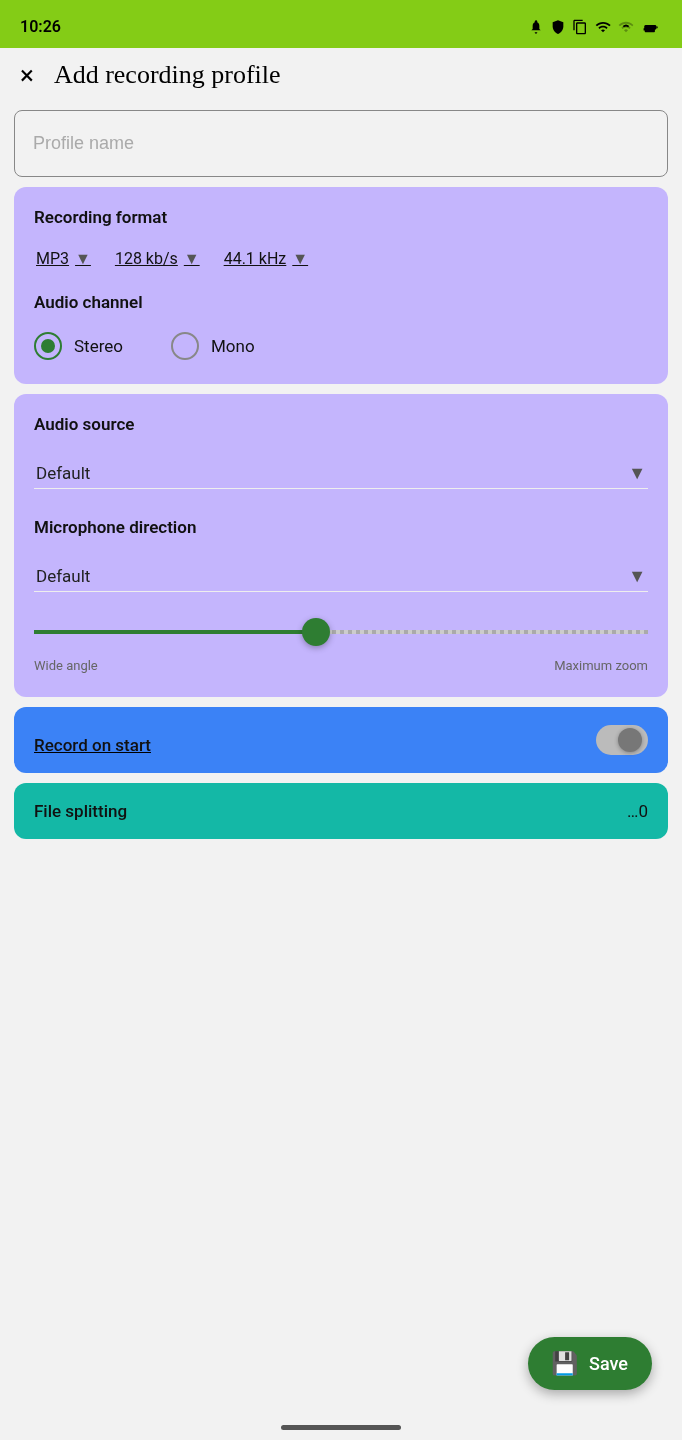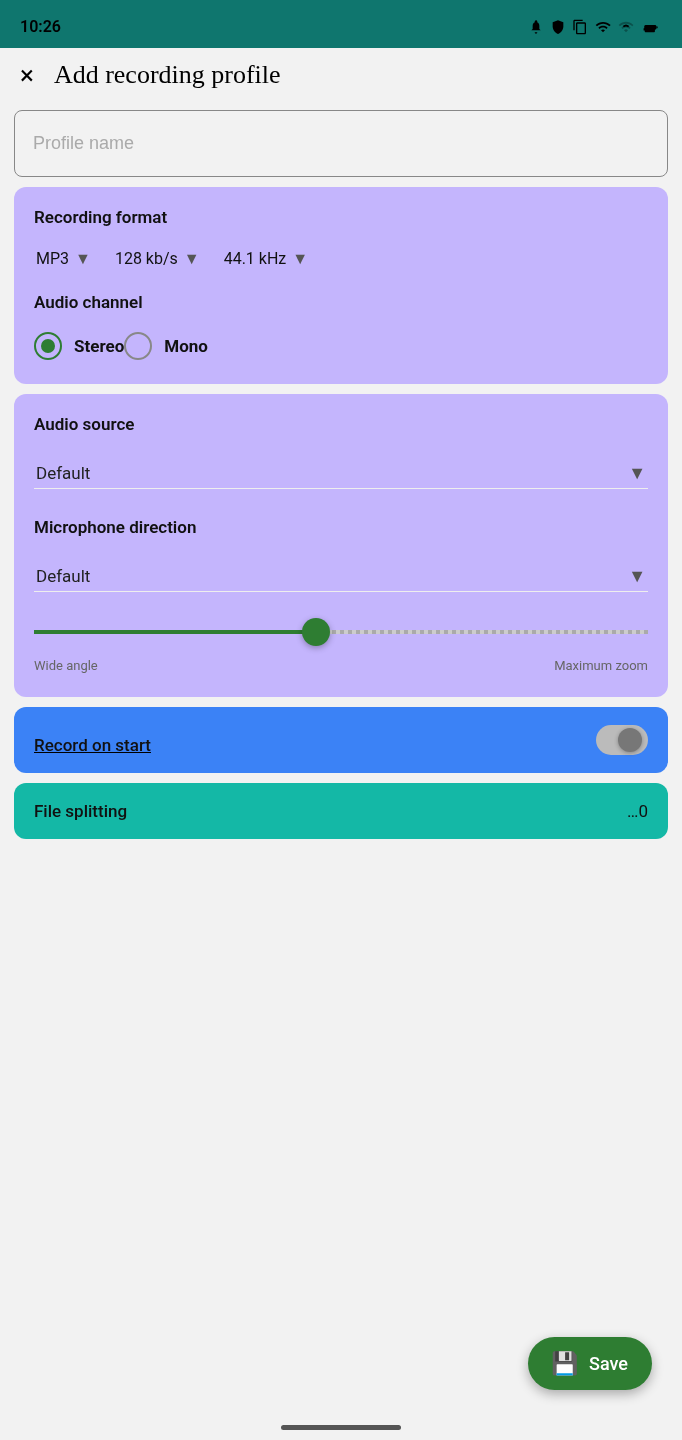--- a/index.html
+++ b/index.html
@@ -8,21 +8,21 @@
       background: #f2f2f2;
       font-family: 'Roboto', Arial, sans-serif;
       width: 682px;
       min-height: 1440px;
       position: relative;
       overflow-x: hidden;
     }
 
     
     .status-bar {
-      background: #0f766e;
+      background: #84cc16;
       display: flex;
       justify-content: space-between;
       align-items: center;
       padding: 10px 20px 5px 20px;
       height: 48px;
     }
     .status-time {
       font-size: 16px;
       font-weight: 600;
       color: #000;
@@ -102,39 +102,40 @@
       flex-wrap: wrap;
     }
     .dropdown-select {
       display: flex;
       align-items: center;
       gap: 6px;
       font-size: 16px;
       color: #111;
       cursor: pointer;
       padding: 4px 2px;
+      text-decoration: underline;
     }
     .dropdown-select span {
       font-size: 16px;
     }
     .chevron-down {
       font-size: 13px;
       color: #555;
     }
     .dropdown-divider {
       color: #ccc;
       font-size: 18px;
     }
 
     
     .radio-row {
       display: flex;
       align-items: center;
+      gap: 48px;
       margin-top: 20px;
-      font-weight: bold;
     }
     .radio-item {
       display: flex;
       align-items: center;
       gap: 12px;
       cursor: pointer;
     }
     .radio-circle {
       width: 28px;
       height: 28px;

